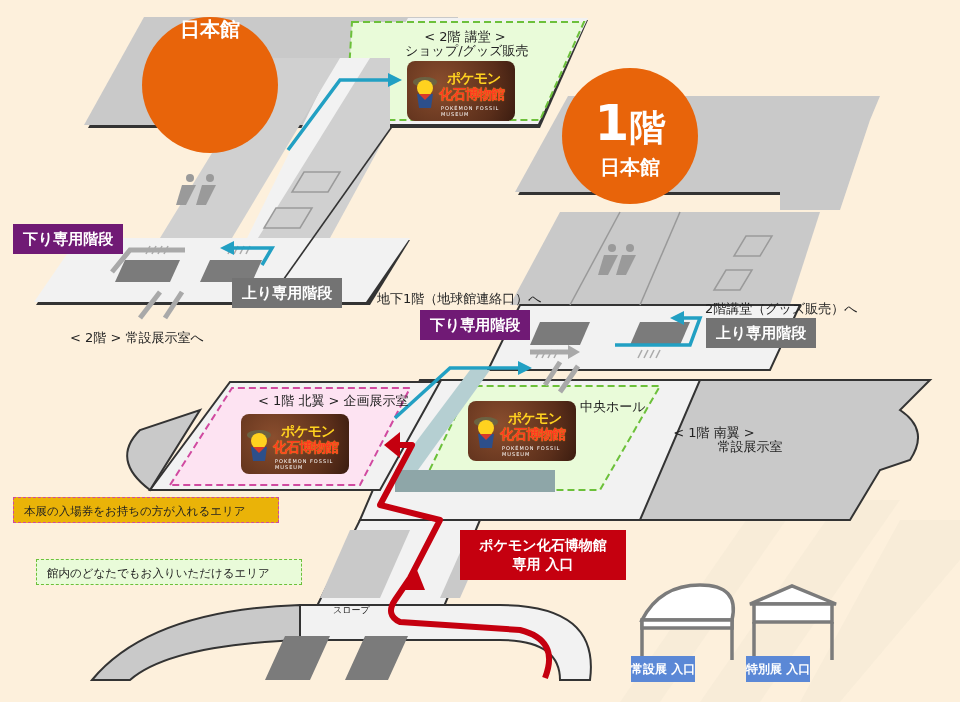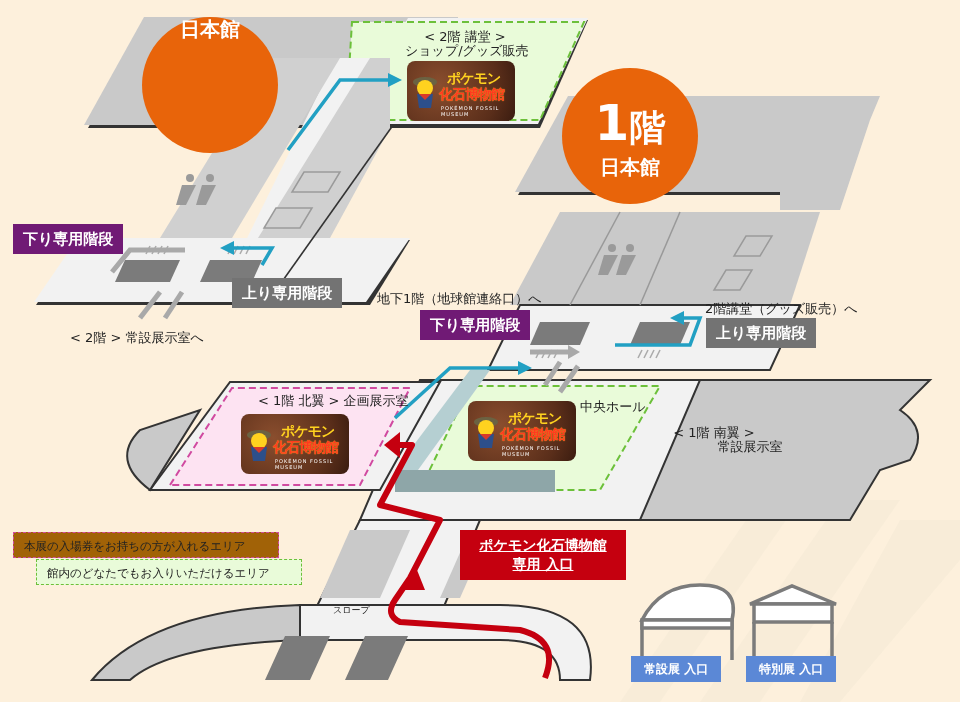--- a/index.html
+++ b/index.html
@@ -5,26 +5,26 @@
   html, body { margin: 0; padding: 0; }
   body { width: 960px; height: 702px; background: #fdf0dc; overflow: hidden; position: relative;
          font-family: "DejaVu Sans", "Liberation Sans", sans-serif; }
   #map { position: absolute; left: 0; top: 0; width: 960px; height: 702px; }
   .lbl { position: absolute; color: #222; font-size: 13px; line-height: 14px; white-space: nowrap; }
   .lbl-c { text-align: center; }
   .tag { position: absolute; color: #fff; font-weight: bold; font-size: 15px; line-height: 30px; padding: 0 10px; white-space: nowrap; }
   .tag-gray { background: #701a75; }
   .tag-blue { background: #737373; }
   .tag-red  { background: #c5000f; font-size: 14px; line-height: 19px; padding: 6px 12px; text-align: center; }
-  .tag-entry { background: #5b88d6; font-size: 12px; line-height: 26px; padding: 0 13px; }
+  .tag-entry { background: #5b88d6; font-size: 12px; line-height: 26px; padding: 0 0; }
   .floor-badge { position: absolute; width: 136px; height: 136px; border-radius: 50%; background: #e8640a; color: #fff; text-align: center; }
   .floor-badge .num { display: block; font-weight: bold; font-size: 50px; line-height: 54px; margin-top: 28px; }
   .floor-badge .bld { display: block; font-size: 20px; line-height: 24px; font-weight: bold; text-align: center; }
   .legend { position: absolute; left: 13px; width: 266px; height: 26px; font-size: 11.5px; line-height: 26px; padding-left: 10px; box-sizing: border-box; color: #222; white-space: nowrap; }
-  .legend-pink { top: 532px; background: #a16207; border: 1.5px dashed #d04aa0; }
+  .legend-pink { top: 497px; background: #eab308; border: 1.5px dashed #d04aa0; }
   .legend-green { top: 559px; background: #e9fbd9; border: 1.5px dashed #6cc03a; margin-left: 23px; }
   .logo { position: absolute; width: 108px; height: 60px; border-radius: 8px;
           background: radial-gradient(circle at 30% 40%, #8a4e2e, #5a2e1a 70%, #3a1c10); overflow: hidden; }
   .logo .pika { position: absolute; left: 4px; top: 9px; width: 28px; height: 42px; }
   .logo .t1 { position: absolute; left: 40px; top: 9px; color: #ffd21f; font-weight: bold; font-size: 14px; line-height: 16px; letter-spacing: -1px; }
   .logo .t2 { position: absolute; left: 32px; top: 25px; color: #ff3b1f; font-weight: bold; font-size: 14px; line-height: 16px; letter-spacing: -1px; text-shadow: 0 0 1px #ffd21f; }
   .logo .t3 { position: absolute; left: 34px; top: 44px; color: #fff; font-size: 5px; line-height: 6px; letter-spacing: 1px; }
 </style>
 </head>
 <body>
@@ -223,21 +223,21 @@
   <span class="t2">化石博物館</span>
   <span class="t3">POKÉMON FOSSIL MUSEUM</span>
 </div>
 
 <div class="lbl lbl-c" style="left:664px; top:426px; width:100px;">&lt; 1階 南翼 &gt;</div>
 <div class="lbl lbl-c" style="left:700px; top:440px; width:100px;">常設展示室</div>
 
 <div class="legend legend-pink">本展の入場券をお持ちの方が入れるエリア</div>
 <div class="legend legend-green">館内のどなたでもお入りいただけるエリア</div>
 
-<div class="tag tag-red" style="left:460px; top:530px; width:142px;text-decoration:underline;">
+<div class="tag tag-red" style="left:460px; top:530px; width:142px;">
   <div>ポケモン化石博物館</div>
   <div>専用 入口</div>
 </div>
 
 <div class="lbl" style="left:333px; top:603px; font-size:9px;">スロープ</div>
 
 <div class="tag tag-entry" style="left:631px; top:656px;">常設展 入口</div>
 <div class="tag tag-entry" style="left:746px; top:656px;">特別展 入口</div>
 
 </body></html>

